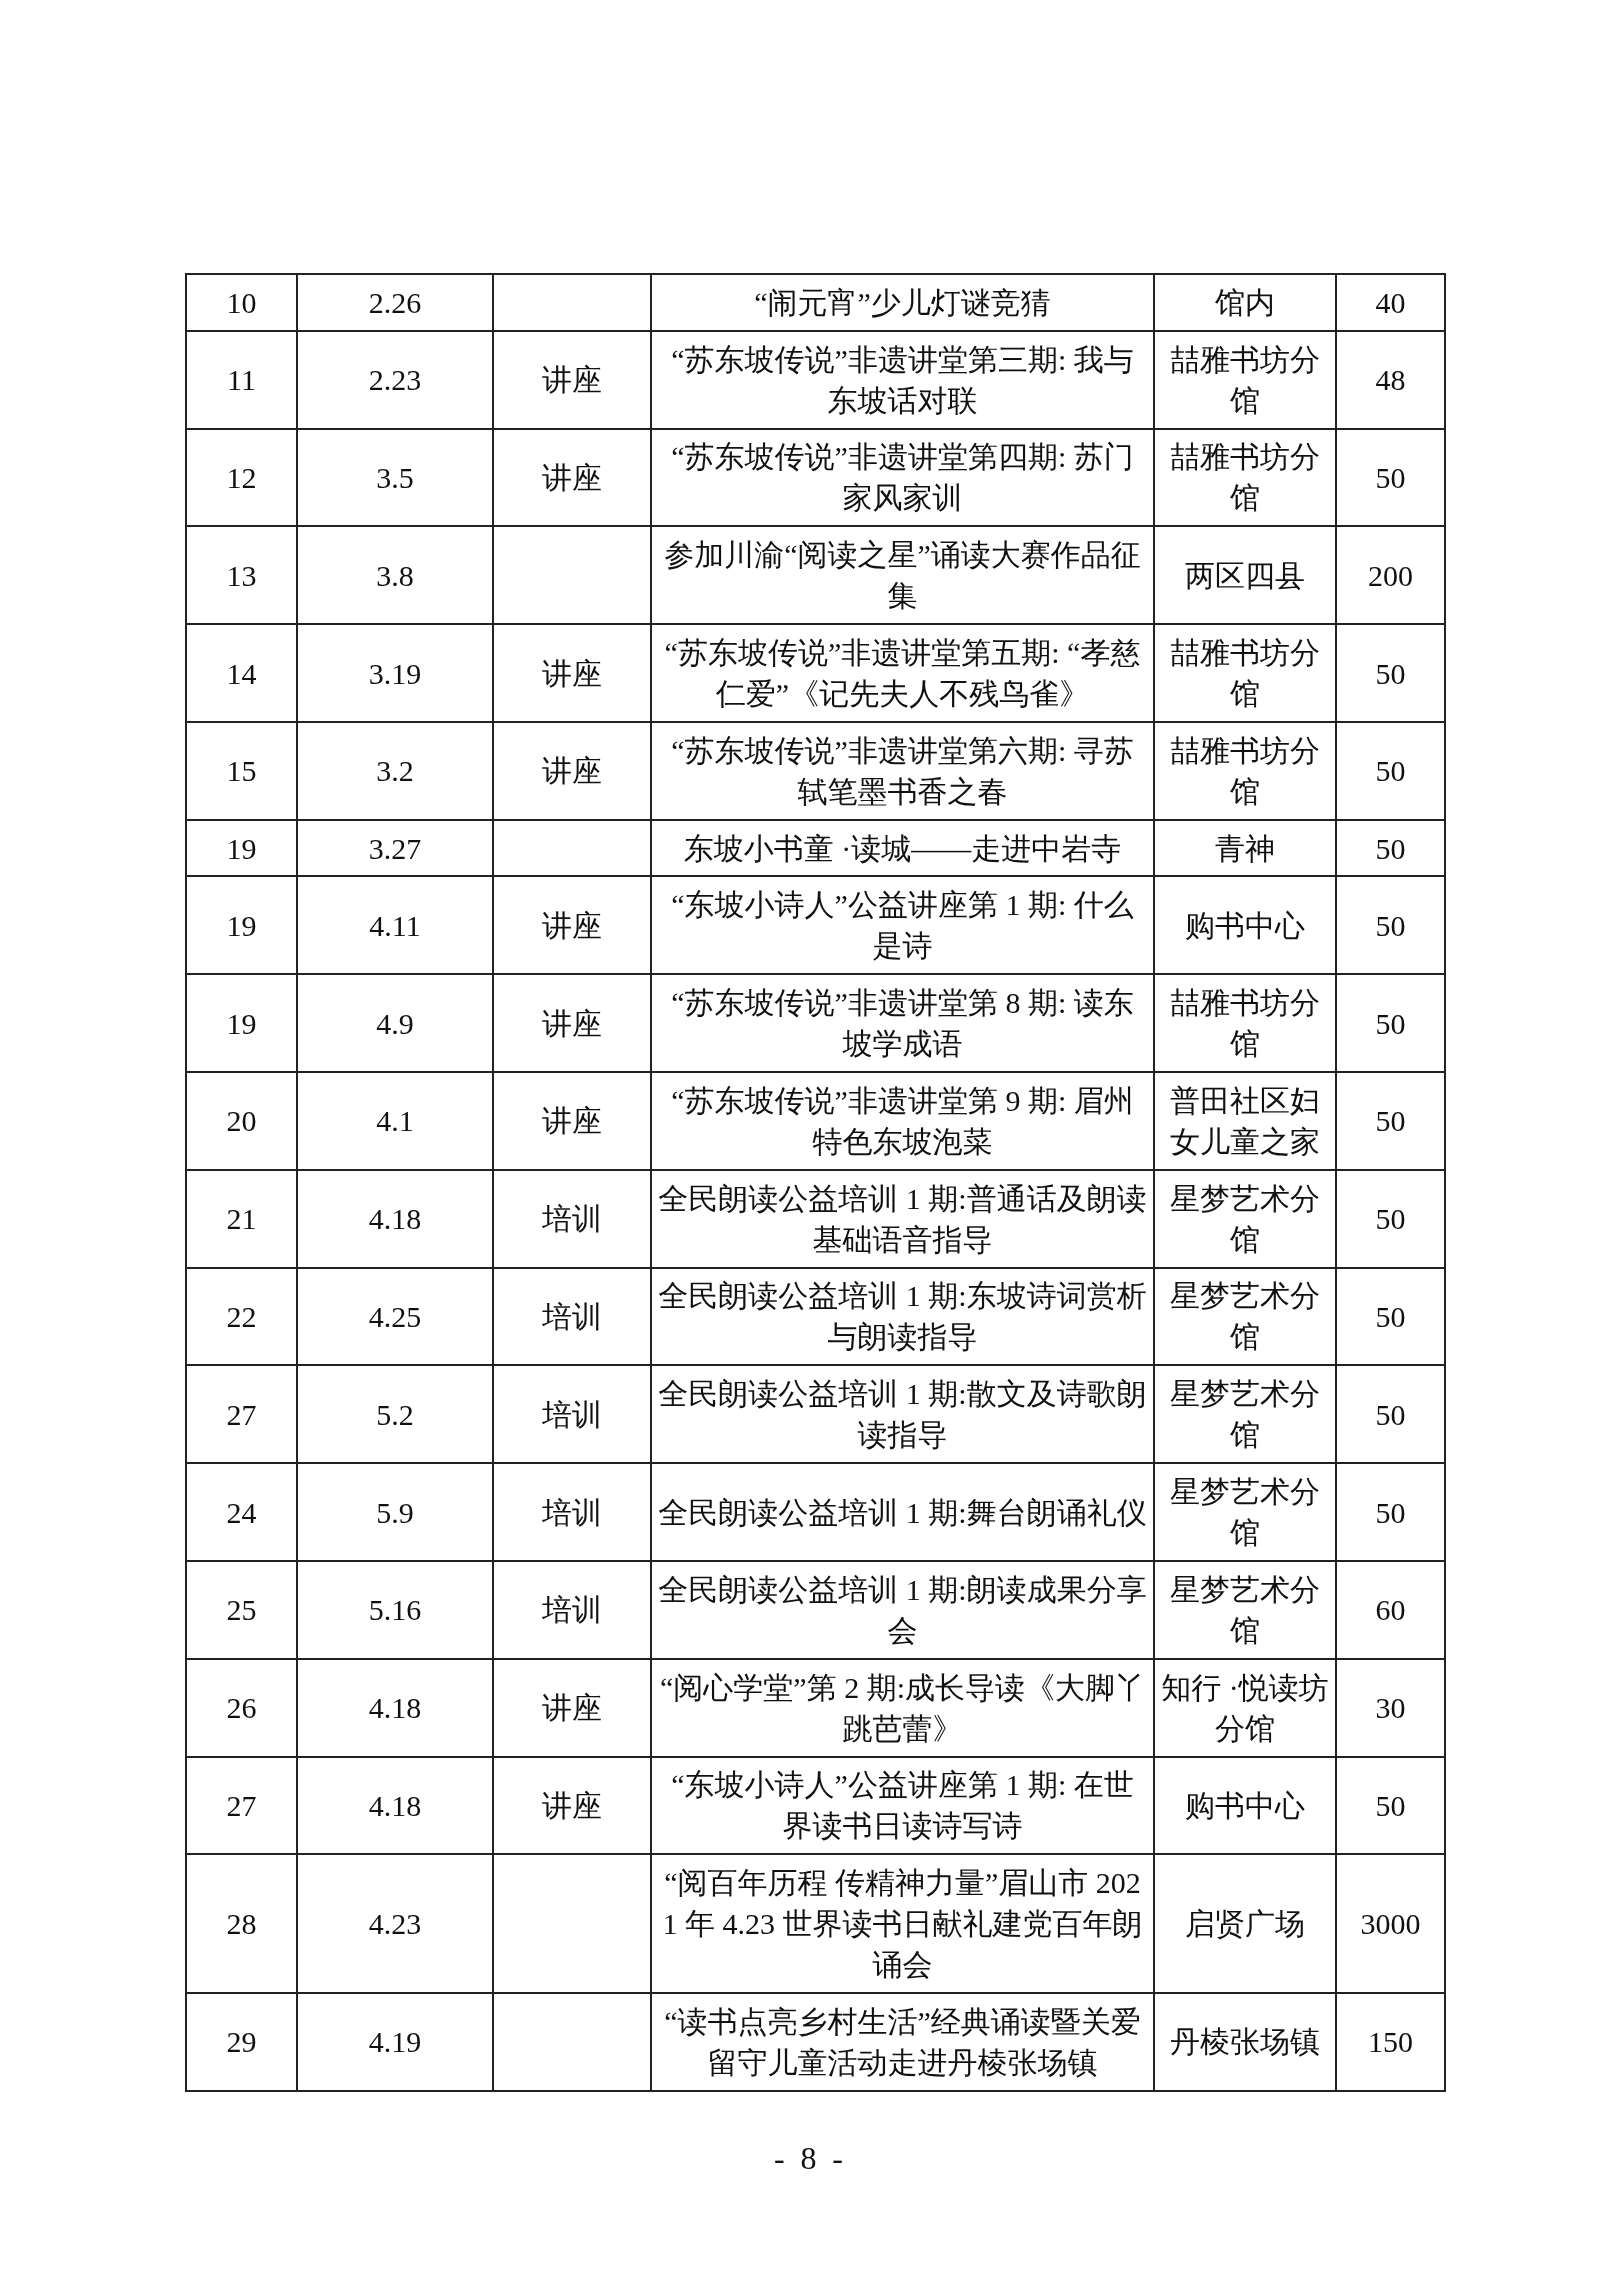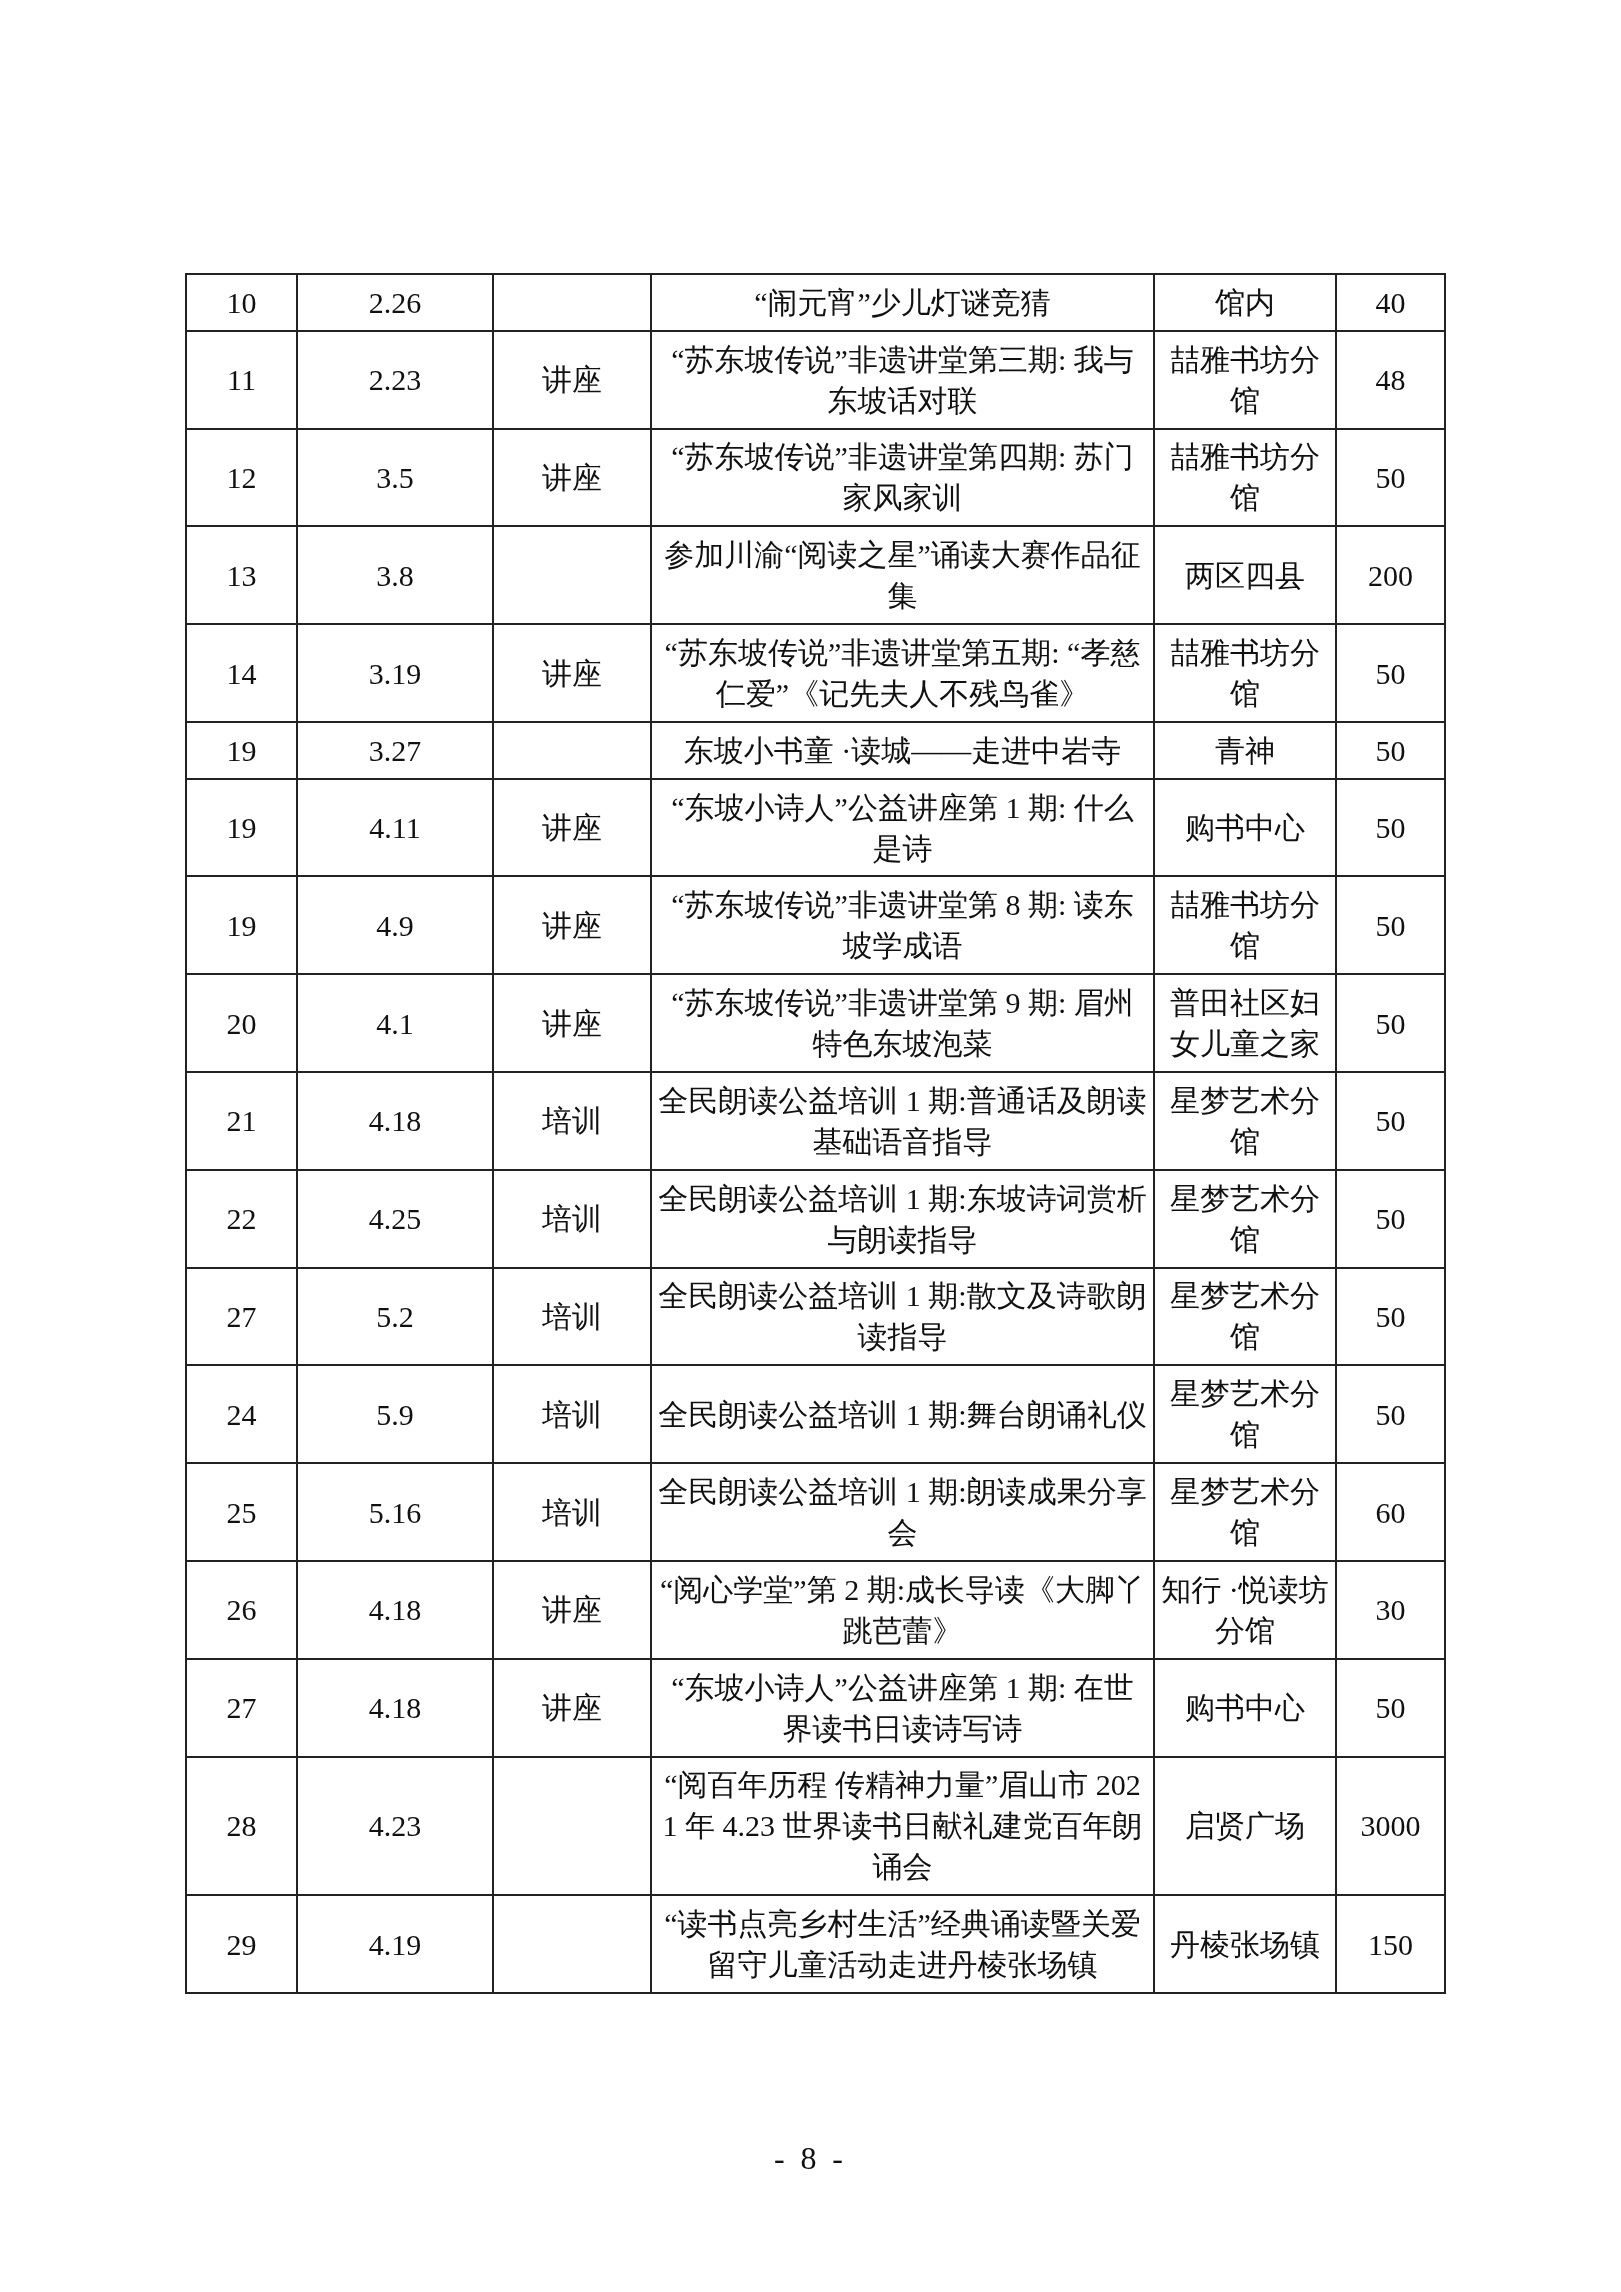--- a/index.html
+++ b/index.html
@@ -104,20 +104,28 @@
         </tr>
         <tr>
           <td>14</td>
           <td>3.19</td>
           <td>讲座</td>
           <td>“苏东坡传说”非遗讲堂第五期: “孝慈仁爱”《记先夫人不残鸟雀》</td>
           <td>喆雅书坊分馆</td>
           <td>50</td>
         </tr>
         <tr>
+          <td>15</td>
+          <td>3.2</td>
+          <td>讲座</td>
+          <td>“苏东坡传说”非遗讲堂第六期: 寻苏轼笔墨书香之春</td>
+          <td>喆雅书坊分馆</td>
+          <td>50</td>
+        </tr>
+        <tr>
           <td>19</td>
           <td>3.27</td>
           <td></td>
           <td>东坡小书童 ·读城——走进中岩寺</td>
           <td>青神</td>
           <td>50</td>
         </tr>
         <tr>
           <td>19</td>
           <td>4.11</td>

